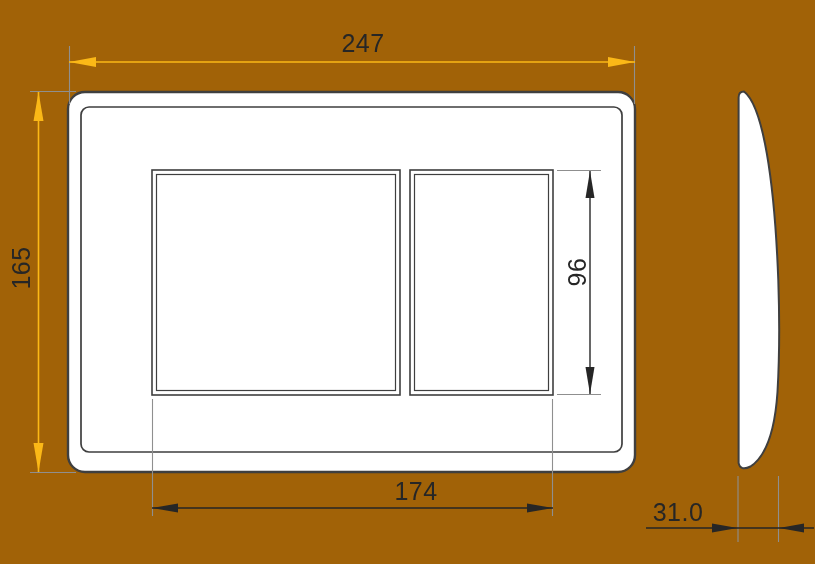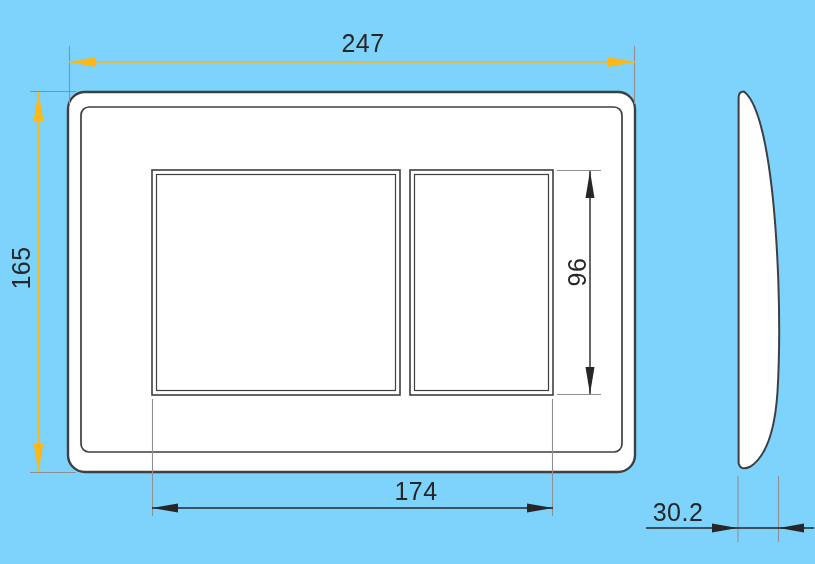--- a/index.html
+++ b/index.html
@@ -4,21 +4,21 @@
 <style>
   html, body {
     margin: 0;
     padding: 0;
     background: #ffffff;
   }
   #stage {
     position: relative;
     width: 815px;
     height: 564px;
-    background: #7dd3fc;
+    background: #a16207;
     overflow: hidden;
     font-family: "Liberation Sans", sans-serif;
   }
   #stage svg {
     position: absolute;
     left: 0;
     top: 0;
   }
   .dim-label {
     position: absolute;
@@ -114,14 +114,14 @@
   </svg>
 
   <div class="dim-label lbl-247">247</div>
 
   <div class="dim-label vertical lbl-165">165</div>
 
   <div class="dim-label vertical lbl-96">96</div>
 
   <div class="dim-label lbl-174">174</div>
 
-  <div class="dim-label lbl-175">30.2</div>
+  <div class="dim-label lbl-175">31.0</div>
 </div>
 
 </body></html>

